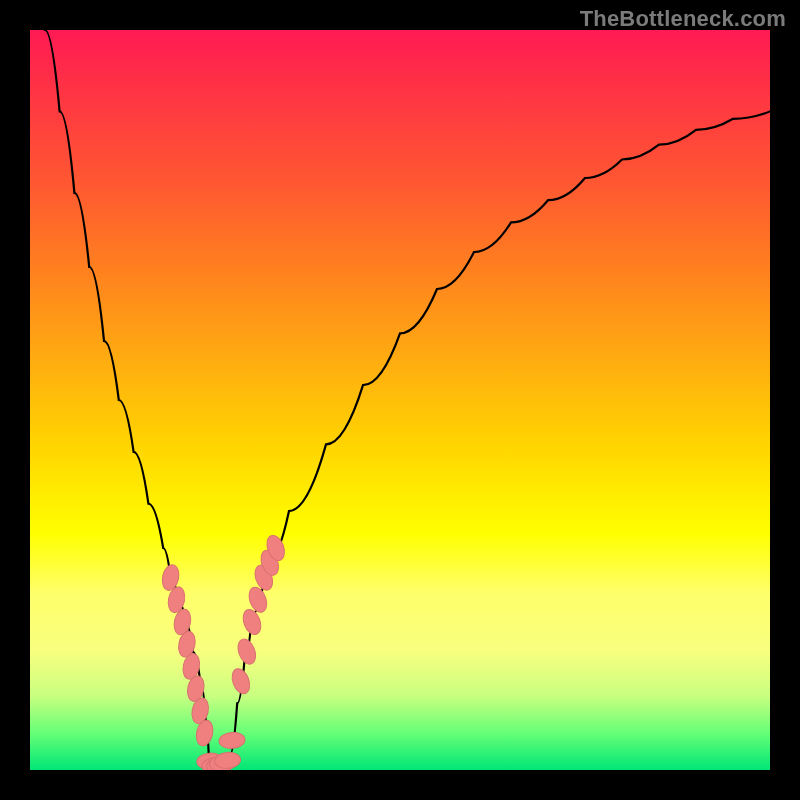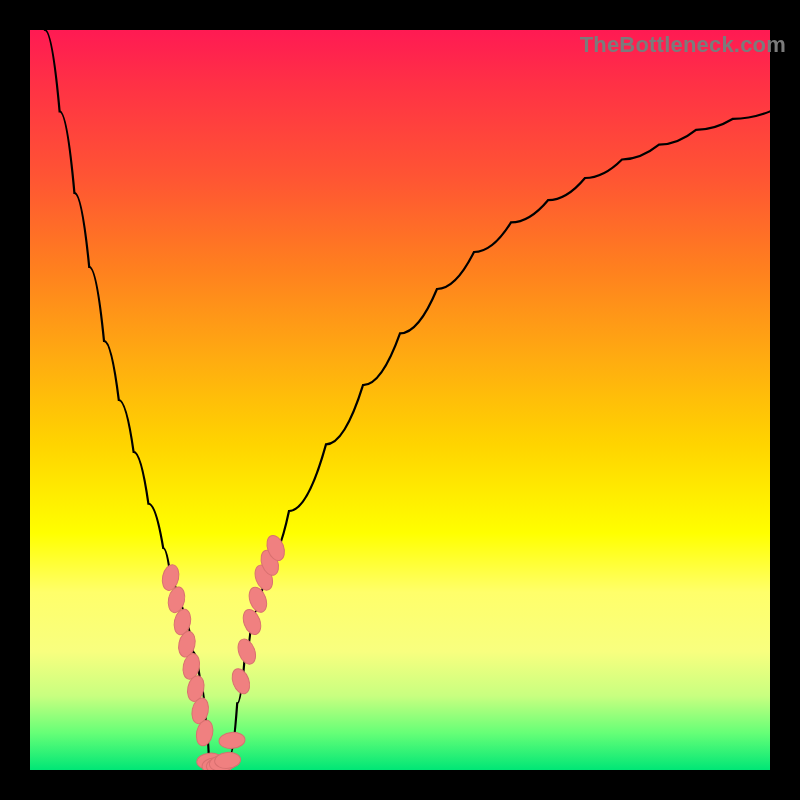--- a/index.html
+++ b/index.html
@@ -43,21 +43,20 @@
   .watermark {
     position: absolute;
     top: 6px;
     right: 14px;
     font-family: Arial, Helvetica, sans-serif;
     font-size: 22px;
     font-weight: 600;
     color: #7b7b7b;
     letter-spacing: 0.2px;
     user-select: none;
-    margin-top: 26px;
   }
   svg {
     position: absolute;
     top: 0;
     left: 0;
   }
   .curve {
     fill: none;
     stroke: #000;
     stroke-width: 2.2;

